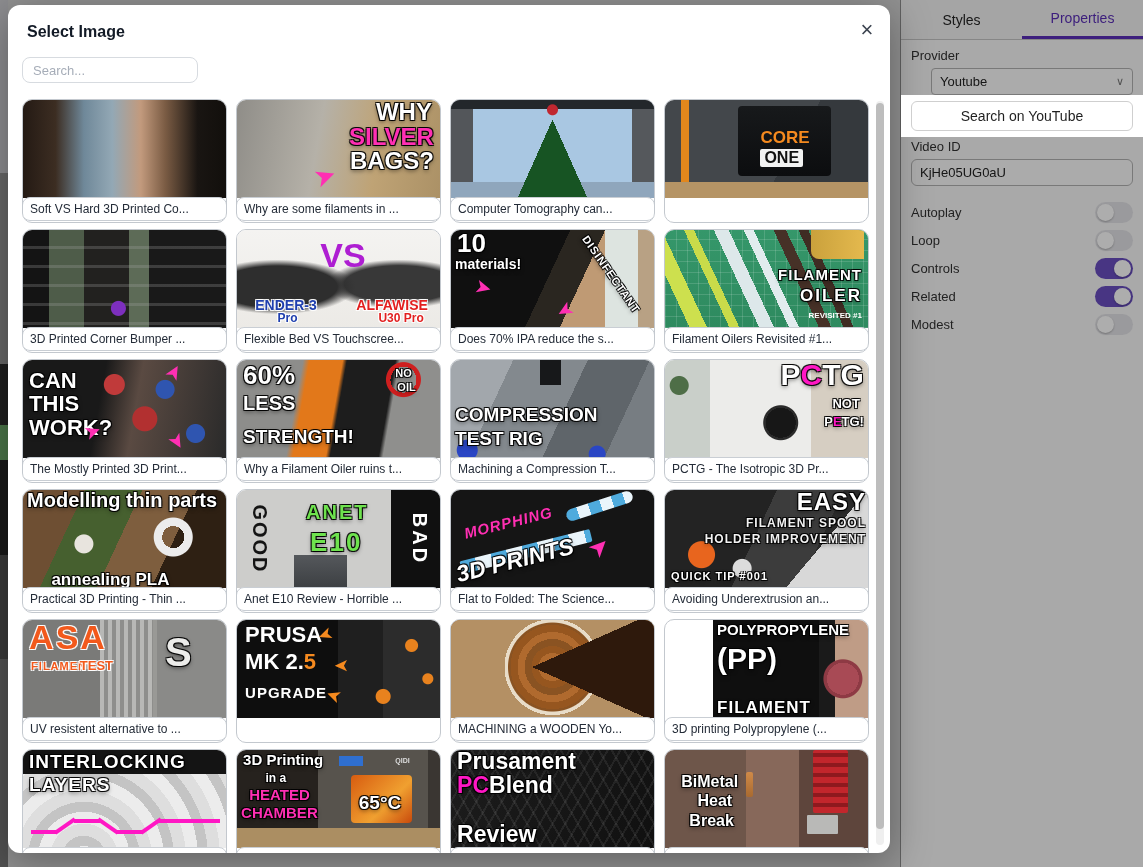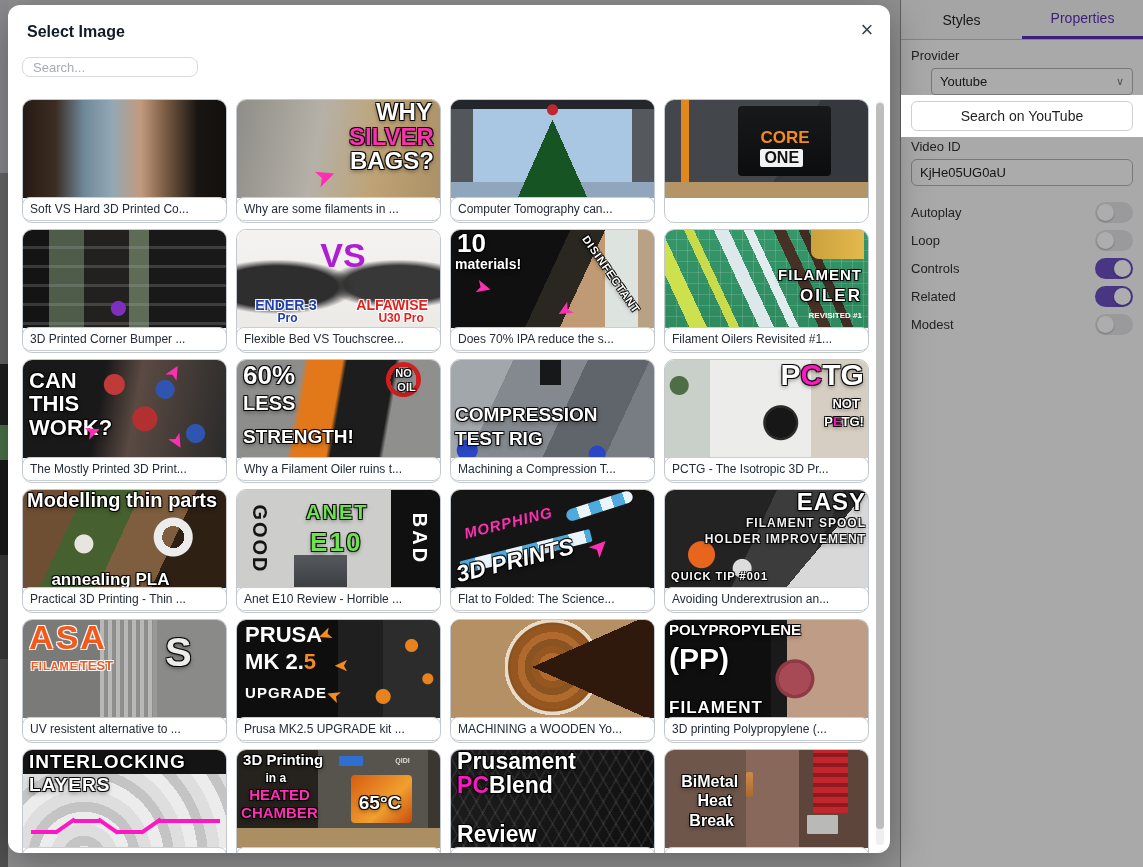--- a/index.html
+++ b/index.html
@@ -37,21 +37,21 @@
   .search-strip { position:absolute; left:901px; top:95px; width:242px; height:42px; background:#fff; z-index:30;
     display:flex; align-items:center; padding:0 10px; }
   .yt-btn { width:100%; height:30px; background:#fff; border:1px solid #cfcfcf; border-radius:6px;
     font-size:14px; color:#1f1f1f; font-family:"Liberation Sans",sans-serif; cursor:pointer; }
   
   .modal { position:absolute; left:8px; top:5px; width:882px; height:848px; background:#fff; border-radius:12px;
     z-index:20; overflow:hidden; box-shadow:0 8px 40px rgba(0,0,0,.35); }
   .m-title { position:absolute; left:19px; top:18px; font-size:16px; font-weight:700; color:#121a26; }
   .m-close { position:absolute; right:10px; top:12px; width:26px; height:26px; text-align:center; line-height:26px;
     font-size:22px; color:#3c4450; cursor:pointer; }
-  .m-search { position:absolute; left:14px; top:52px; width:176px; height:20px; border:1px solid #d7dbe0; border-radius:8px;
+  .m-search { position:absolute; left:14px; top:52px; width:176px; height:26px; border:1px solid #d7dbe0; border-radius:8px;
     padding:0 10px; font-size:13px; color:#333; outline:none; font-family:"Liberation Sans",sans-serif; }
   .m-search::placeholder { color:#a6adb8; }
   .grid { position:absolute; left:14px; top:94px; width:847px; display:grid;
     grid-template-columns:repeat(4,205px); column-gap:9px; row-gap:6px; }
   .card { width:205px; height:124px; border:1px solid #c3c8ce; border-radius:10px; background:#fff; overflow:hidden; cursor:pointer; }
   .thumb { position:relative; width:100%; height:98px; overflow:hidden; background:#888; }
   .cap { height:24px; line-height:22px; font-size:12px; color:#242c38; padding:0 7px; white-space:nowrap; overflow:hidden;
     background:#fff; border:1px solid #c9ced4; border-radius:8px; margin:-1px; position:relative; }
   .ov { position:absolute; line-height:1; white-space:nowrap; }
   .sh-o { text-shadow:-1px -1px 0 rgba(0,0,0,.85),1px -1px 0 rgba(0,0,0,.85),-1px 1px 0 rgba(0,0,0,.85),1px 1px 0 rgba(0,0,0,.85),0 2px 4px rgba(0,0,0,.5); }
@@ -266,28 +266,27 @@
       </div>
       <div class="card">
         <div class="thumb" style="background: radial-gradient(circle at 86% 26%, rgb(232, 130, 30) 0px, rgb(232, 130, 30) 6px, transparent 7px), radial-gradient(circle at 72% 78%, rgb(232, 130, 30) 0px, rgb(232, 130, 30) 7px, transparent 8px), radial-gradient(circle at 94% 60%, rgb(232, 130, 30) 0px, rgb(232, 130, 30) 5px, transparent 6px), linear-gradient(90deg, rgb(14, 14, 14) 0px, rgb(14, 14, 14) 50%, rgb(31, 31, 31) 50%, rgb(31, 31, 31) 72%, rgb(44, 44, 44) 72%);">
           <div class="ov" style="left: 4%; top: 4%; font-size: 22px; font-weight: 900; color: rgb(255, 255, 255);">PRUSA</div>
           <div class="ov" style="left: 4%; top: 32%; font-size: 22px; font-weight: 900;"><span style="color: rgb(255, 255, 255);">MK 2.</span><span style="color: rgb(245, 138, 31);">5</span></div>
           <div class="ov" style="left: 4%; top: 66%; font-size: 15px; font-weight: 900; color: rgb(255, 255, 255); letter-spacing: 1px;">UPGRADE</div>
           <div class="ov" style="left: 40%; top: 6%; font-size: 18px; color: rgb(245, 138, 31); transform: rotate(160deg);">➤</div>
           <div class="ov" style="left: 48%; top: 38%; font-size: 18px; color: rgb(245, 138, 31); transform: rotate(180deg);">➤</div>
           <div class="ov" style="left: 44%; top: 68%; font-size: 18px; color: rgb(245, 138, 31); transform: rotate(200deg);">➤</div>
         </div>
-        <div class="cap">Prusa MK2.5 UPGRADE kit ...</div>
       </div>
       <div class="card">
         <div class="thumb" style="background: conic-gradient(from 66deg at 40% 48%, rgb(46, 25, 12) 0deg, rgb(46, 25, 12) 48deg, transparent 48deg), radial-gradient(circle at 50% 48%, transparent 0px, transparent 44px, rgb(232, 220, 200) 45px, rgb(232, 220, 200) 48px, rgb(180, 144, 100) 48px), repeating-radial-gradient(circle at 50% 48%, rgb(138, 83, 34) 0px, rgb(138, 83, 34) 7px, rgb(176, 106, 46) 7px, rgb(176, 106, 46) 14px, rgb(150, 86, 31) 14px, rgb(150, 86, 31) 21px);"></div>
         <div class="cap">MACHINING a WOODEN Yo...</div>
       </div>
       <div class="card">
-        <div class="thumb" style="background: radial-gradient(circle at 64% 60%, rgb(168, 74, 85) 0px, rgb(168, 74, 85) 16px, rgb(142, 58, 68) 16px, rgb(142, 58, 68) 19px, transparent 20px), linear-gradient(90deg, rgb(15, 15, 15) 0px, rgb(15, 15, 15) 52%, rgb(26, 26, 26) 52%, rgb(26, 26, 26) 60%, rgb(191, 156, 134) 60%);">
+        <div class="thumb" style="background: radial-gradient(circle at 64% 60%, rgb(168, 74, 85) 0px, rgb(168, 74, 85) 16px, rgb(142, 58, 68) 16px, rgb(142, 58, 68) 19px, transparent 20px), linear-gradient(90deg, rgb(15, 15, 15) 0px, rgb(15, 15, 15) 52%, rgb(26, 26, 26) 52%, rgb(26, 26, 26) 60%, rgb(191, 156, 134) 60%); margin-left: 48px;">
           <div class="ov sh-o" style="left: 2%; top: 2%; font-size: 15px; font-weight: 900; color: rgb(255, 255, 255);">POLYPROPYLENE</div>
           <div class="ov sh-o" style="left: 2%; top: 24%; font-size: 30px; font-weight: 900; color: rgb(255, 255, 255);">(PP)</div>
           <div class="ov sh-o" style="left: 2%; bottom: 2%; font-size: 17px; font-weight: 900; color: rgb(255, 255, 255); letter-spacing: 1px;">FILAMENT</div>
         </div>
         <div class="cap">3D printing Polypropylene (...</div>
       </div>
       <div class="card">
         <div class="thumb" style="background: linear-gradient(rgb(20, 20, 20) 0px, rgb(20, 20, 20) 24%, transparent 24%), repeating-radial-gradient(circle at 30% 110%, rgb(236, 236, 236) 0px, rgb(236, 236, 236) 12px, rgb(196, 196, 196) 12px, rgb(196, 196, 196) 22px, rgb(222, 222, 222) 22px, rgb(222, 222, 222) 34px);">
           <div class="ov sh-o" style="left: 3%; top: 2%; font-size: 19px; font-weight: 900; color: rgb(255, 255, 255); letter-spacing: 1px;">INTERLOCKING</div>
           <div class="ov sh-o" style="left: 3%; top: 26%; font-size: 19px; font-weight: 900; color: rgb(255, 255, 255); letter-spacing: 1px;">LAYERS</div>

